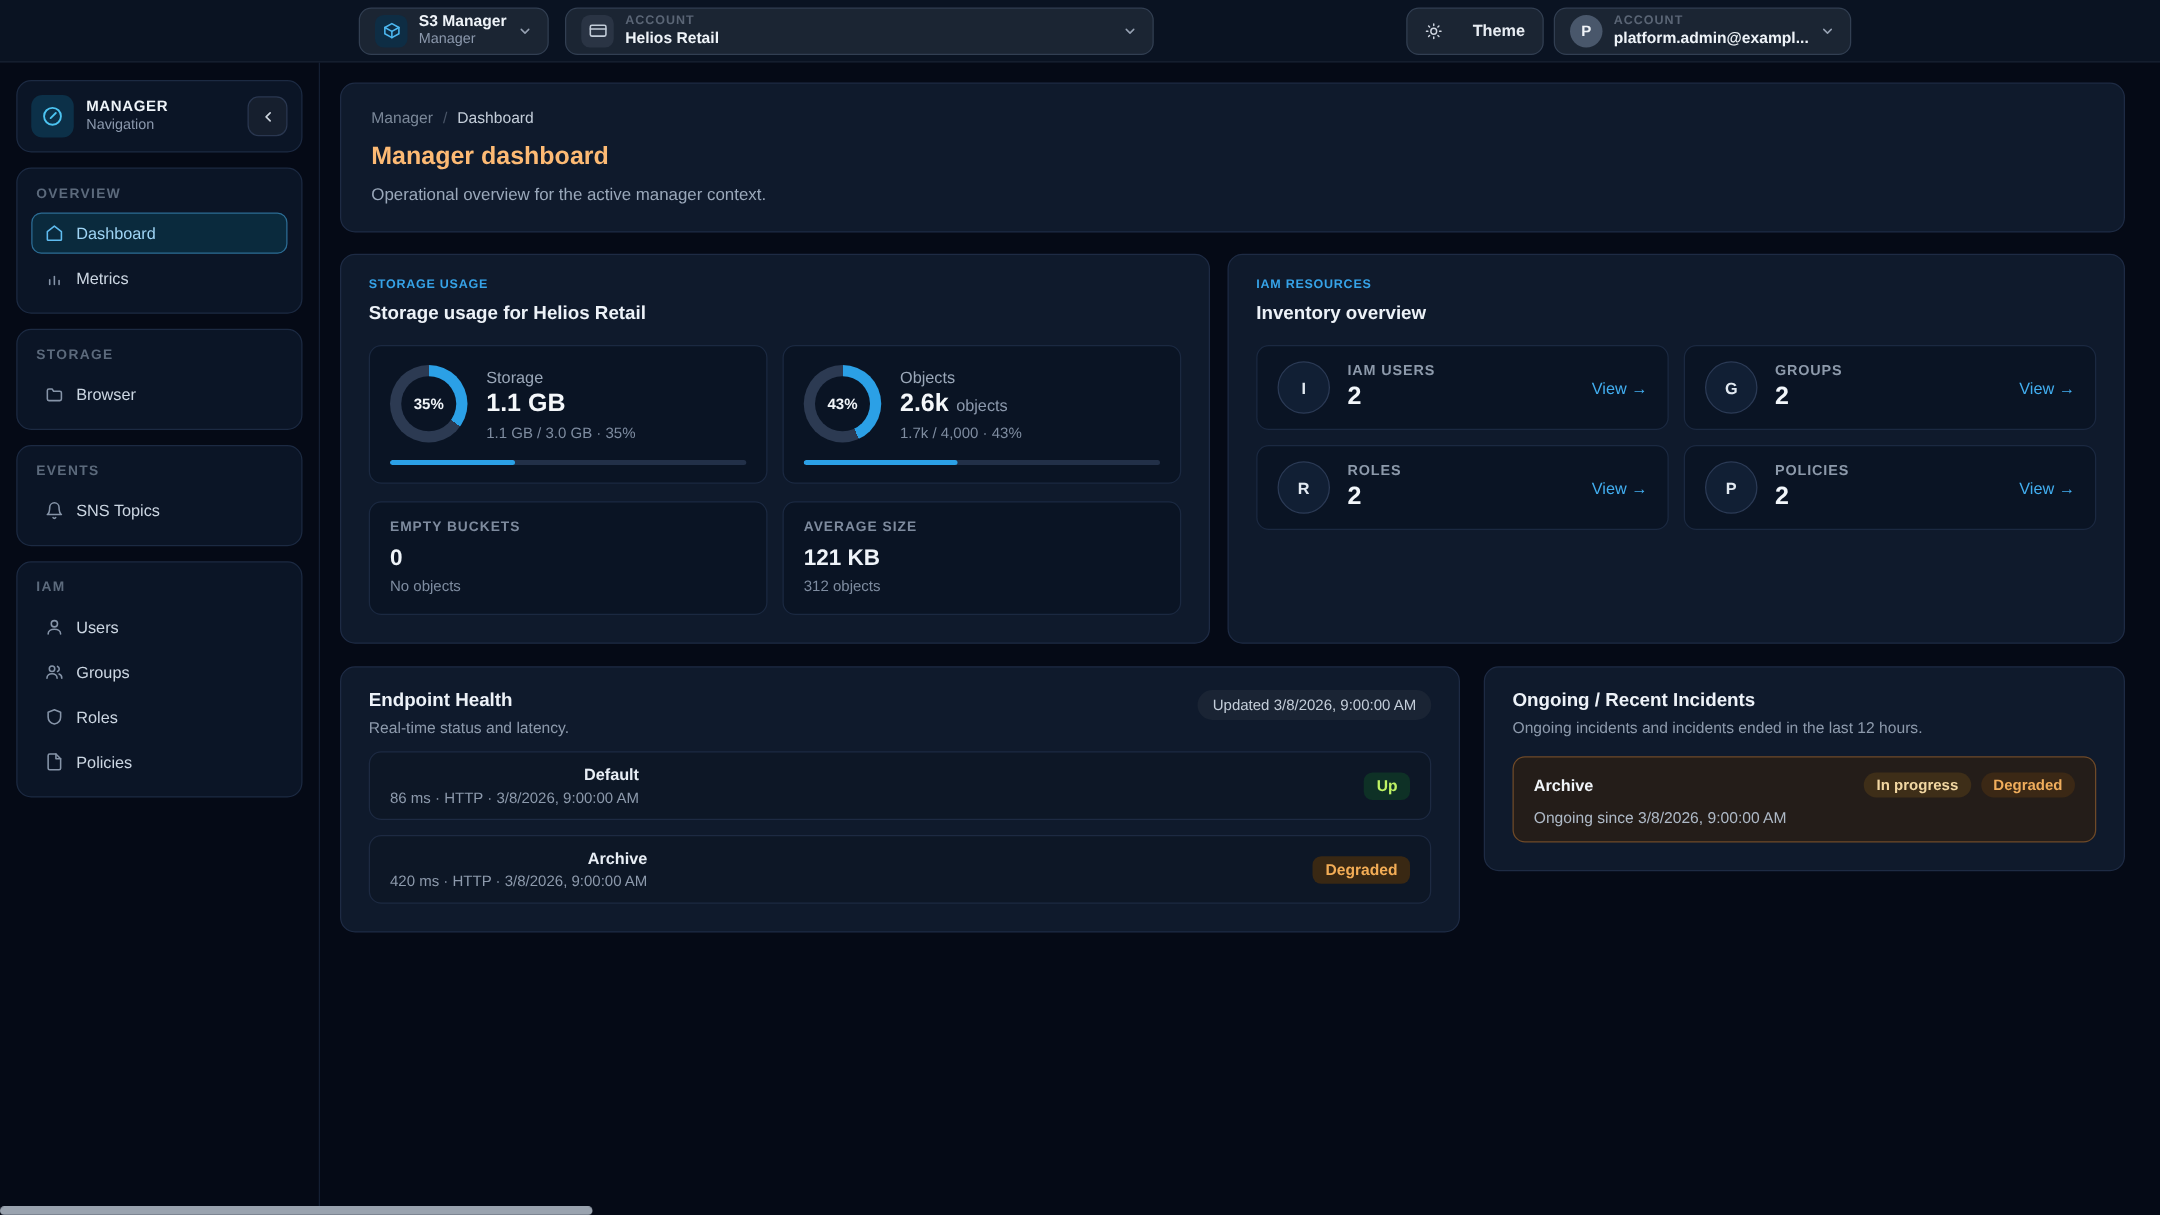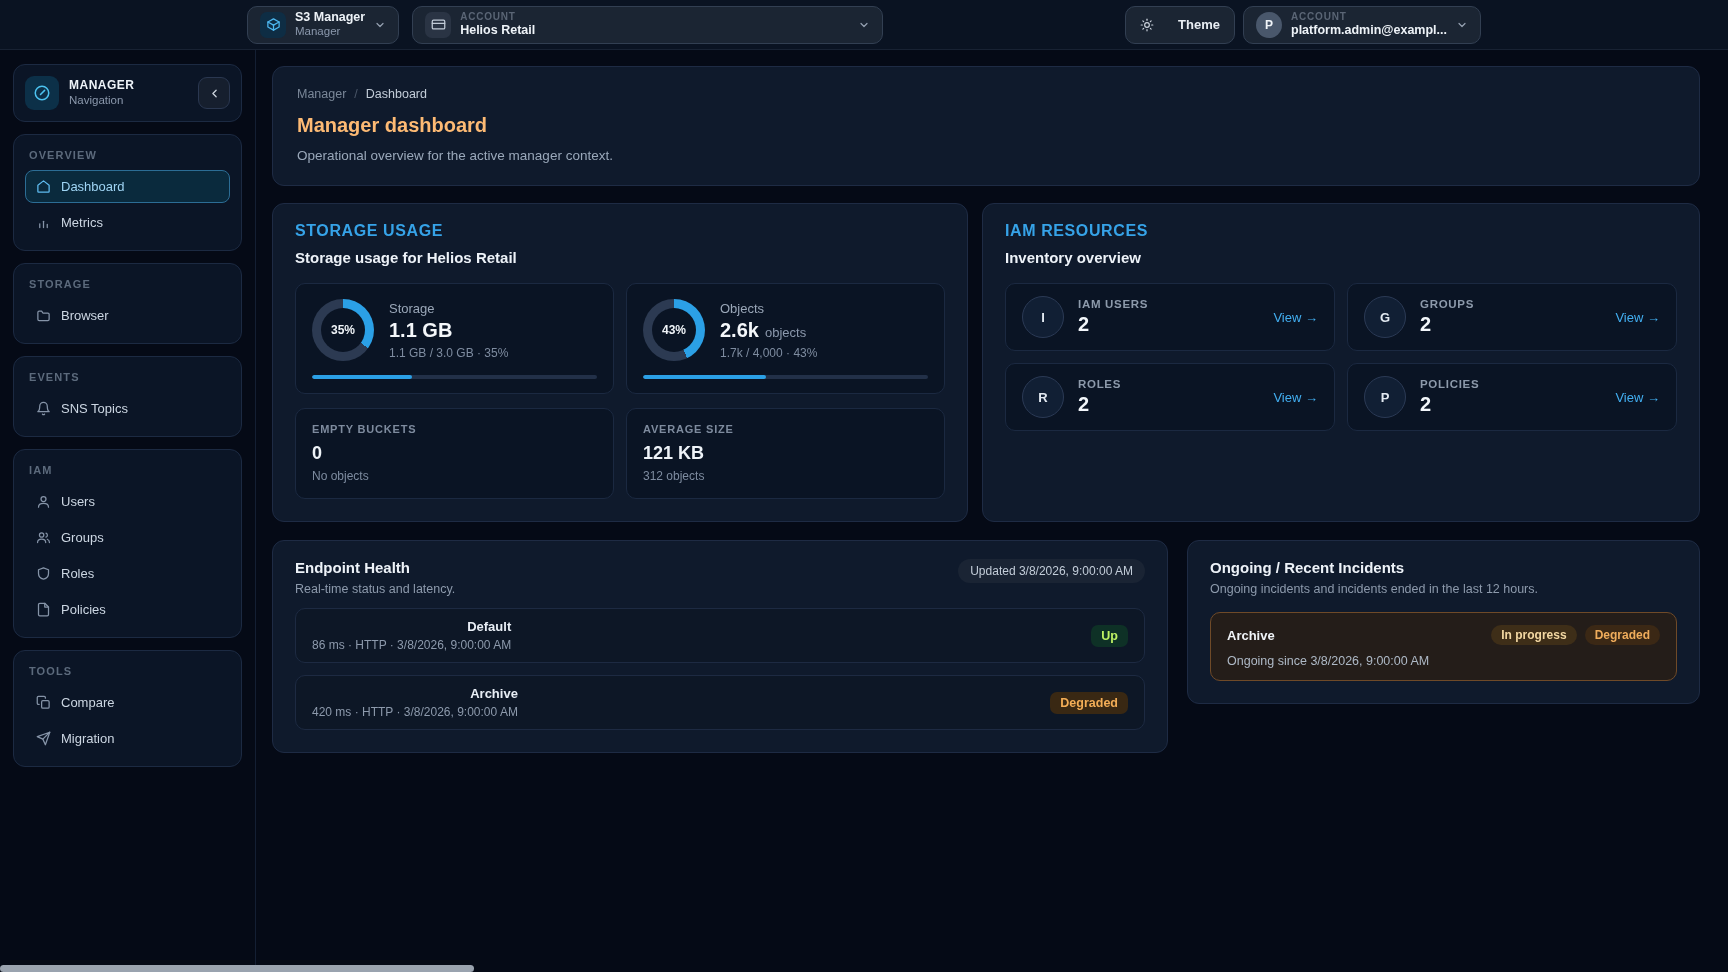--- a/index.html
+++ b/index.html
@@ -9,21 +9,21 @@
     font-family:"Liberation Sans", sans-serif;
     color:#e8eef6;
     -webkit-font-smoothing:antialiased;
   }
   svg { display:block; }
 
   
   .topbar {
     height:50px; background:#0a1322;
     border-bottom:1px solid rgba(130,150,180,0.12);
-    display:flex; align-items:center;
+    display:flex; align-items:center;padding-left:40px;
   }
   .topbar-inner {
     margin:0 247px; width:1234px;
     display:flex; align-items:center; gap:13px;
   }
   .pill {
     height:38px; background:#1b2533; border:1px solid #323f52;
     border-radius:10px; display:flex; align-items:center;
     gap:9px; padding:0 12px; cursor:pointer;
   }
@@ -102,21 +102,21 @@
   .breadcrumb { display:flex; align-items:center; gap:8px; font-size:12.5px; margin-bottom:13px; }
   .crumb-parent { color:#7a8798; cursor:pointer; }
   .crumb-sep { color:#4a5668; }
   .crumb-current { color:#c3cdd9; }
   .page-title { font-size:20px; font-weight:bold; color:#fdba74; margin-bottom:11px; }
   .page-subtitle { font-size:13.5px; color:#9aa8ba; }
 
   .row2 { display:flex; gap:14px; margin-bottom:18px; align-items:stretch; }
   .row3 { display:flex; gap:19px; align-items:flex-start; }
 
-  .eyebrow { font-size:16px; font-weight:bold; letter-spacing:0.6px; color:#36a3e8; margin-bottom:9px; }
+  .eyebrow { font-size:10px; font-weight:bold; letter-spacing:0.6px; color:#36a3e8; margin-bottom:9px; }
   .card-title { font-size:15px; font-weight:bold; color:#edf2f8; }
 
   .storage-card { width:696px; padding:18px 22px 22px; display:flex; flex-direction:column; }
   .gauge-row { display:flex; gap:12px; margin:17px 0 14px; }
   .tile {
     background:#0a1424; border:1px solid #1b2941; border-radius:10px;
   }
   .gauge-tile { flex:1; padding:15px 16px 14px; display:flex; flex-direction:column; }
   .gauge-top { display:flex; align-items:center; gap:15px; }
   .donut { width:62px; height:62px; border-radius:50%; position:relative; flex-shrink:0; }
@@ -365,41 +365,20 @@
         <span class="nav-icon">
           <svg width="15" height="15" viewBox="0 0 24 24" fill="none" stroke="currentColor" stroke-width="2" stroke-linecap="round" stroke-linejoin="round">
               <path d="M14 2H6a2 2 0 0 0-2 2v16a2 2 0 0 0 2 2h12a2 2 0 0 0 2-2V8z"></path>
               <polyline points="14 2 14 8 20 8"></polyline>
             </svg>
         </span>
         <span>Policies</span>
       </div>
     </div>
 
-    <div class="side-card">
-      <div class="group-label">TOOLS</div>
-      <div class="nav-item">
-        <span class="nav-icon">
-          <svg width="15" height="15" viewBox="0 0 24 24" fill="none" stroke="currentColor" stroke-width="2" stroke-linecap="round" stroke-linejoin="round">
-              <rect x="9" y="9" width="12" height="12" rx="2"></rect>
-              <path d="M5 15H4a2 2 0 0 1-2-2V4a2 2 0 0 1 2-2h9a2 2 0 0 1 2 2v1"></path>
-            </svg>
-        </span>
-        <span>Compare</span>
-      </div>
-      <div class="nav-item">
-        <span class="nav-icon">
-          <svg width="15" height="15" viewBox="0 0 24 24" fill="none" stroke="currentColor" stroke-width="2" stroke-linecap="round" stroke-linejoin="round">
-              <path d="M22 2L11 13"></path>
-              <path d="M22 2l-7 20-4-9-9-4z"></path>
-            </svg>
-        </span>
-        <span>Migration</span>
-      </div>
-    </div>
   </div>
 
   <div class="main">
 
     <div class="card page-head-card">
       <div class="breadcrumb">
         <span class="crumb-parent">Manager</span>
         <span class="crumb-sep">/</span>
         <span class="crumb-current">Dashboard</span>
       </div>

